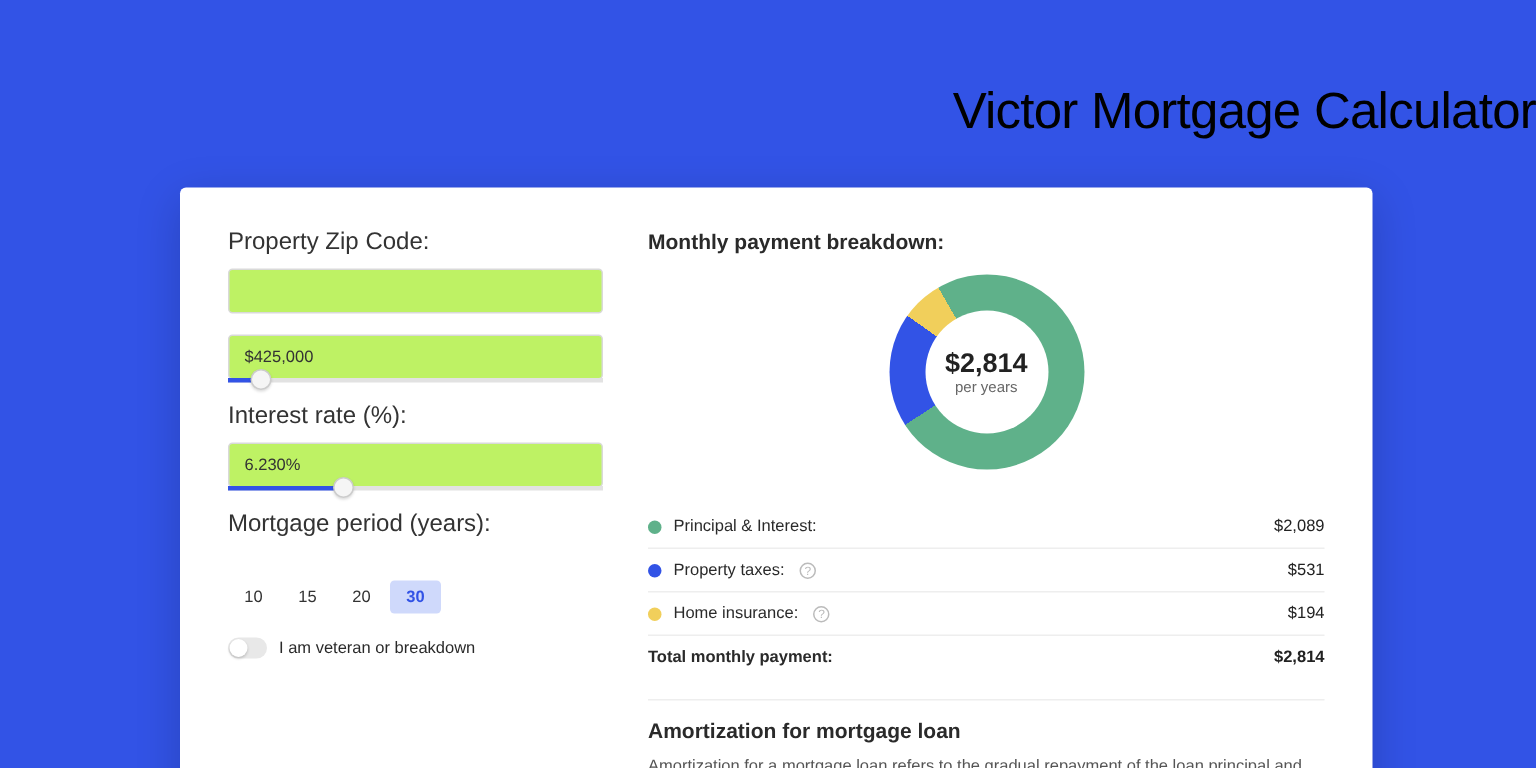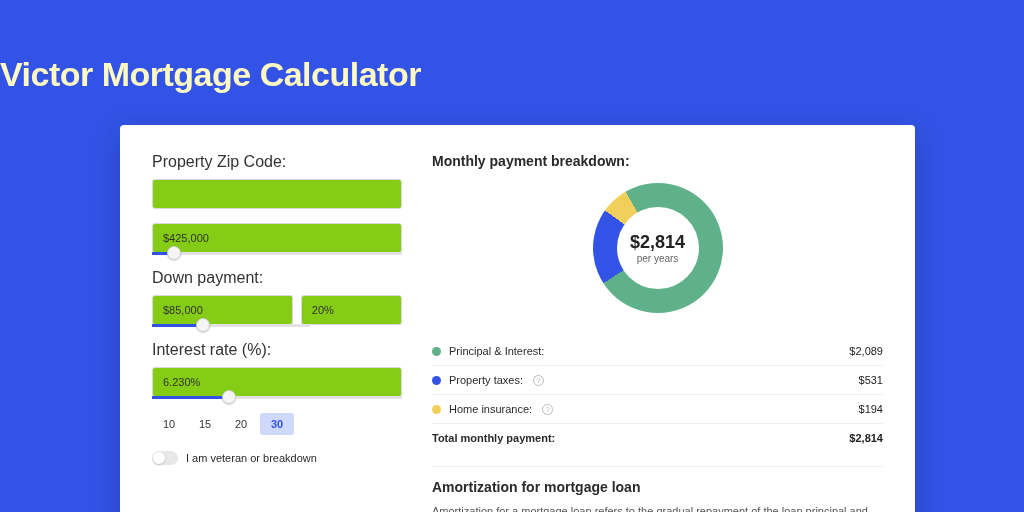--- a/index.html
+++ b/index.html
@@ -10,24 +10,24 @@
     font-family: -apple-system, BlinkMacSystemFont, "Segoe UI", Arial, sans-serif;
     background: #3253e6;
   }
   .hero {
     width: 1024px;
     height: 512px;
     padding-top: 55px;
     position: relative;
   }
   .title {
-    color: #fef9c3;
-    text-align: left;
+    color: #000000;
+    text-align: right;
     font-size: 34px;
-    font-weight: 700;
+    font-weight: 400;
     letter-spacing: -0.5px;
   }
   .card {
     background: #fff;
     position: absolute;
     top: 125px;
     left: 120px;
     width: 795px;
     height: 600px;
     border-radius: 4px;
@@ -50,21 +50,21 @@
   .field { margin-bottom: 14px; }
   .label { font-size: 16px; color: #333; margin-bottom: 8px; }
   .input {
     width: 100%;
     height: 30px;
     border: 1px solid #d9d9d9;
     border-radius: 3px;
     padding: 0 10px;
     font-size: 11px;
     color: #333;
-    background: #84cc16;
+    background: #bef264;
   }
   .input-row { display: flex; gap: 8px; }
   .input-row .input:first-child { flex: 1.5; }
   .input-row .input:last-child { flex: 1; }
   .slider {
     position: relative;
     height: 3px;
     background: #e2e2e2;
     margin-top: -1px;
   }
@@ -90,20 +90,21 @@
     width: 34px;
     height: 22px;
     display: flex;
     align-items: center;
     justify-content: center;
     font-size: 11px;
     color: #333;
     cursor: pointer;
     border-radius: 3px;
     margin-right: 2px;
+    margin-top: 20px;
   }
   .period-tab.sel { background: #cfd9fb; color: #3253e6; font-weight: 600; }
   .toggle-row { display: flex; align-items: center; margin-top: 16px; gap: 8px; }
   .toggle {
     width: 26px;
     height: 14px;
     border-radius: 10px;
     background: #e8e8e8;
     position: relative;
   }
@@ -185,42 +186,32 @@
       </div>
 
       <div class="field">
         <input class="input" value="$425,000" style="">
         <div class="slider">
           <div class="track-fill" style="width:8%"></div>
           <div class="thumb" style="left:6%"></div>
         </div>
       </div>
 
-      <div class="field">
-        <div class="label">Down payment:</div>
-        <div class="input-row">
-          <input class="input" value="$85,000" style="">
-          <input class="input" value="20%" style="">
-        </div>
-        <div class="slider" style="width:63%">
-          <div class="track-fill" style="width:32%"></div>
-          <div class="thumb" style="left:28%"></div>
-        </div>
-      </div>
 
       <div class="field">
         <div class="label">Interest rate (%):</div>
         <input class="input" value="6.230%" style="">
         <div class="slider">
           <div class="track-fill" style="width:30%"></div>
           <div class="thumb" style="left:28%"></div>
         </div>
       </div>
 
       <div class="field">
+        <div class="label">Mortgage period (years):</div>
         <div class="period-tabs">
           <div class="period-tab">10</div>
           <div class="period-tab">15</div>
           <div class="period-tab">20</div>
           <div class="period-tab sel">30</div>
         </div>
       </div>
 
       <div class="toggle-row">
         <div class="toggle">

